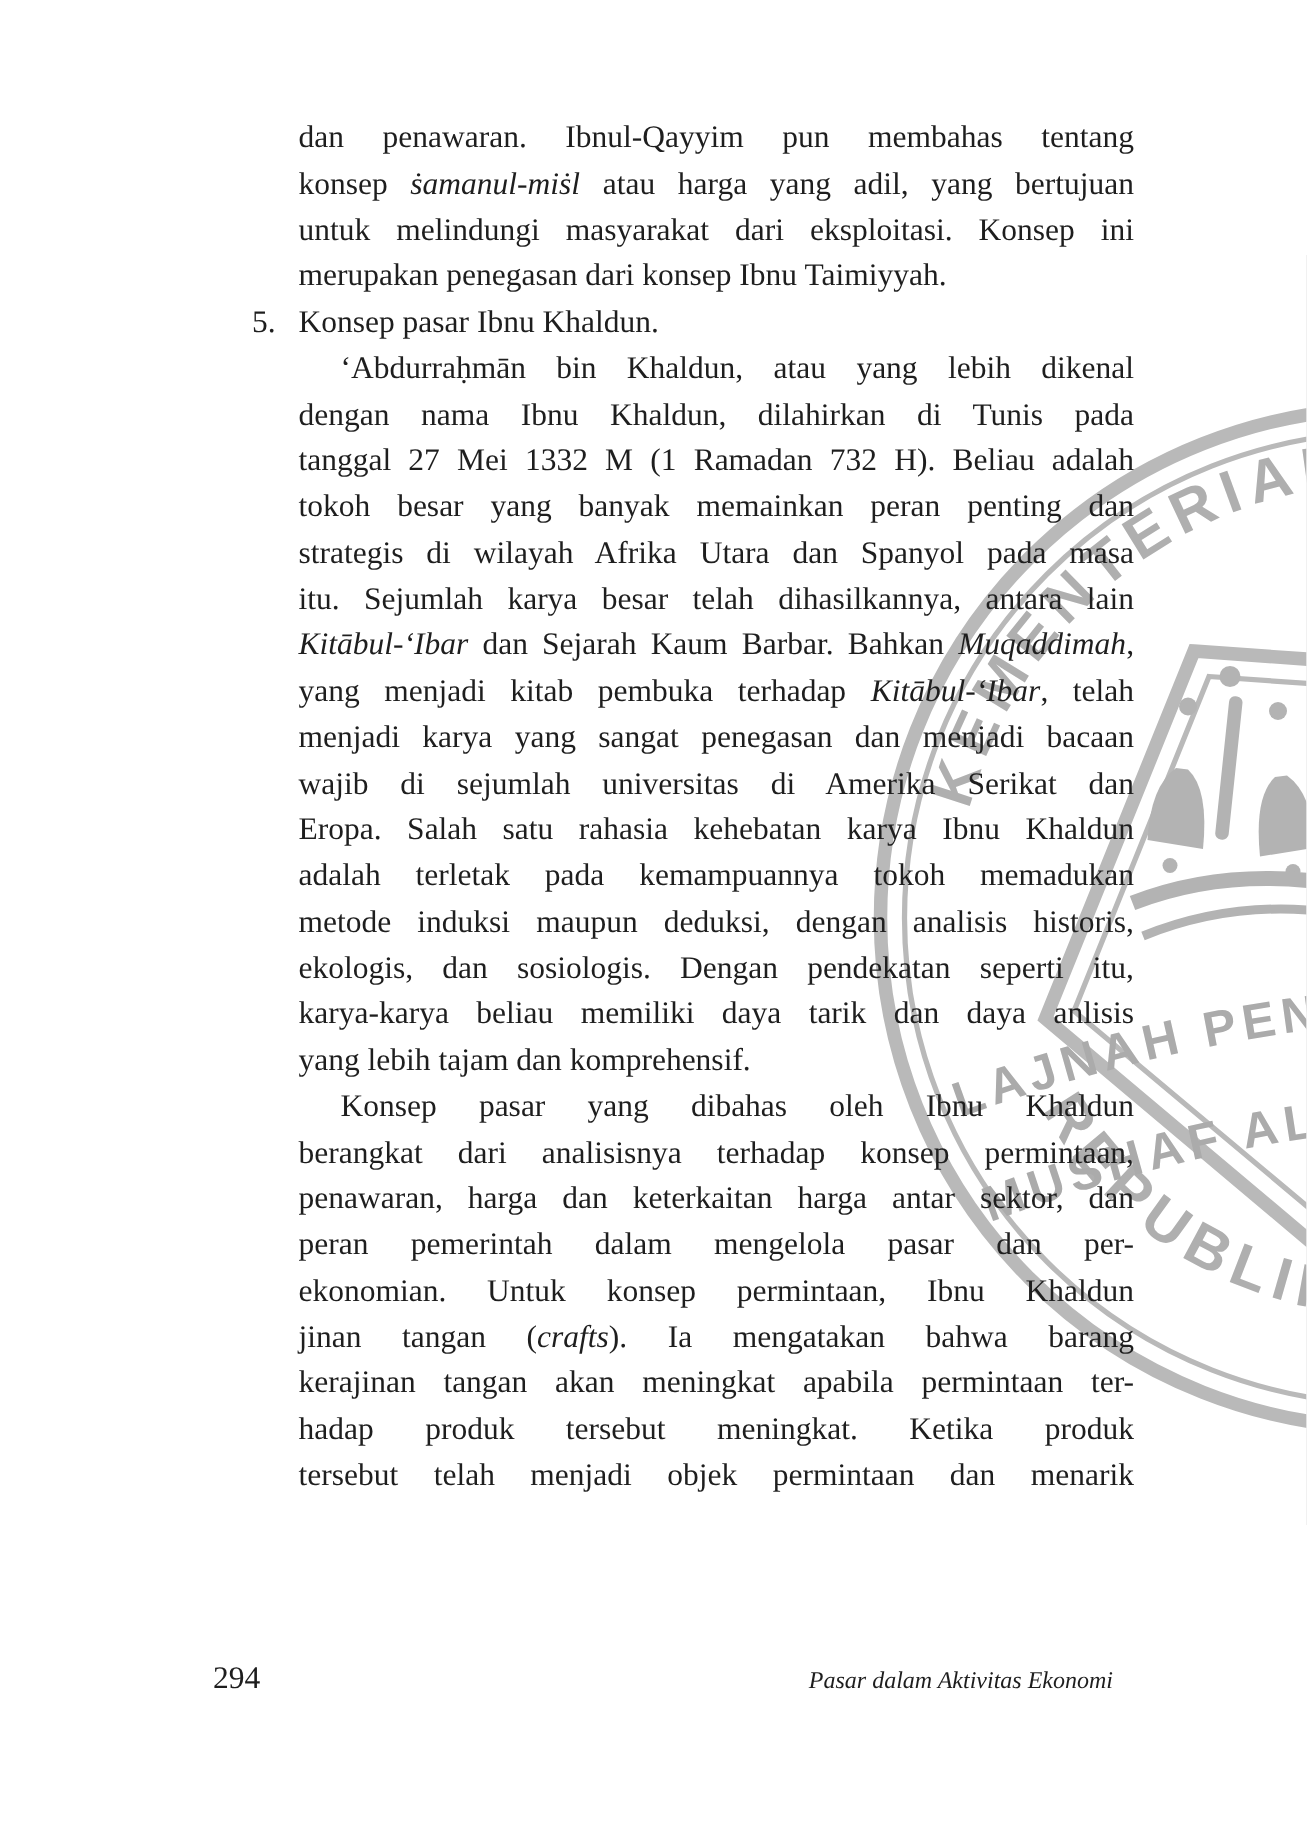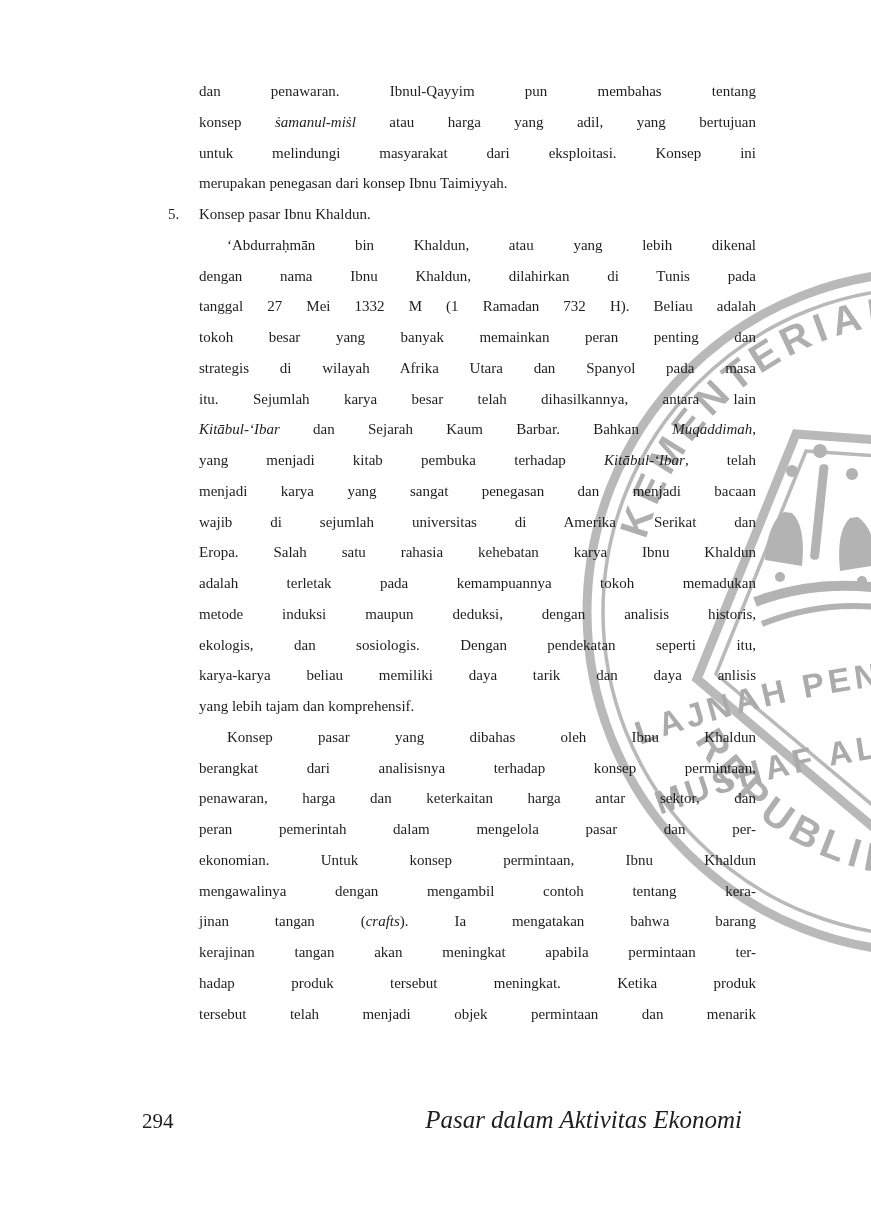--- a/index.html
+++ b/index.html
@@ -7,34 +7,34 @@
     position:relative; width:871px; height:1229px;
     background:#ffffff; overflow:hidden;
     font-family:"Liberation Serif", serif; color:#1e1e1e;
   }
   .stamp { position:absolute; left:0; top:0; width:871px; height:1229px; pointer-events:none; }
   .stamp text { font-family:"Liberation Sans", sans-serif; font-weight:bold; }
   .ring-text { font-size:40px; letter-spacing:6px; fill:#afafaf; }
   .inner-text { font-size:33px; letter-spacing:4px; fill:#ababab; }
   .textblock {
     position:absolute; left:199px; top:76px; width:557px;
-    font-size:15px; line-height:30.75px;
+    font-size:21px; line-height:30.75px;
   }
   .line { position:relative; text-align:justify; text-align-last:justify; height:30.75px; overflow:visible; }
   .line.noj { text-align-last:left; }
   .line.indent { padding-left:28px; }
   .num { position:absolute; left:-31px; top:0; }
   .it { font-style:italic;margin-top:12px; }
   .footer {
     position:absolute; left:142px; top:1106px; width:600px;
     display:flex; justify-content:space-between; align-items:baseline;
     font-size:21px;
     gap:23px;
   }
-  .ftitle { font-style:italic; font-size:25px; }
+  .ftitle { font-style:italic; font-size:16px; }
 </style>
 </head>
 <body>
 
 <div class="page">
 
   <svg class="stamp" viewBox="0 0 871 1229" xmlns="http://www.w3.org/2000/svg">
     <defs>
       <path id="arcTop" d="M 637 612 A 290 290 0 0 1 1217 612"></path>
       <path id="arcBot" d="M 662 612 A 265 265 0 0 0 1192 612"></path>
@@ -96,21 +96,20 @@
       <div class="line"><span>adalah terletak pada kemampuannya tokoh memadukan</span></div>
       <div class="line"><span>metode induksi maupun deduksi, dengan analisis historis,</span></div>
       <div class="line"><span>ekologis, dan sosiologis. Dengan pendekatan seperti itu,</span></div>
       <div class="line"><span>karya-karya beliau memiliki daya tarik dan daya anlisis</span></div>
       <div class="line noj"><span>yang lebih tajam dan komprehensif.</span></div>
       <div class="line indent"><span>Konsep pasar yang dibahas oleh Ibnu Khaldun</span></div>
       <div class="line"><span>berangkat dari analisisnya terhadap konsep permintaan,</span></div>
       <div class="line"><span>penawaran, harga dan keterkaitan harga antar sektor, dan</span></div>
       <div class="line"><span>peran pemerintah dalam mengelola pasar dan per-</span></div>
       <div class="line"><span>ekonomian. Untuk konsep permintaan, Ibnu Khaldun</span></div>
-      <div class="line"><span>mengawalinya dengan mengambil contoh tentang kera-</span></div>
       <div class="line"><span>jinan tangan (</span><span class="it">crafts</span><span>). Ia mengatakan bahwa barang</span></div>
       <div class="line"><span>kerajinan tangan akan meningkat apabila permintaan ter-</span></div>
       <div class="line"><span>hadap produk tersebut meningkat. Ketika produk</span></div>
       <div class="line"><span>tersebut telah menjadi objek permintaan dan menarik</span></div>
     </div>
 
   <div class="footer">
     <span>294</span>
     <span class="ftitle">Pasar dalam Aktivitas Ekonomi</span>
   </div>

